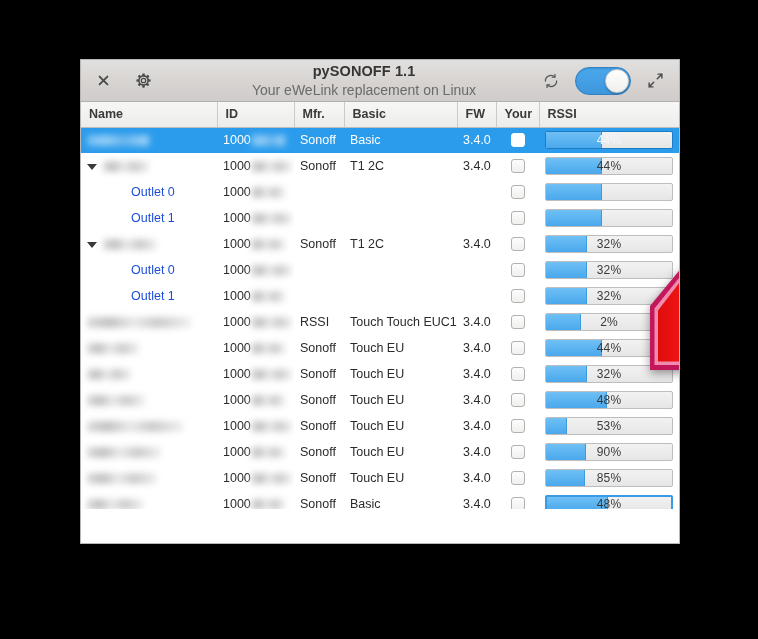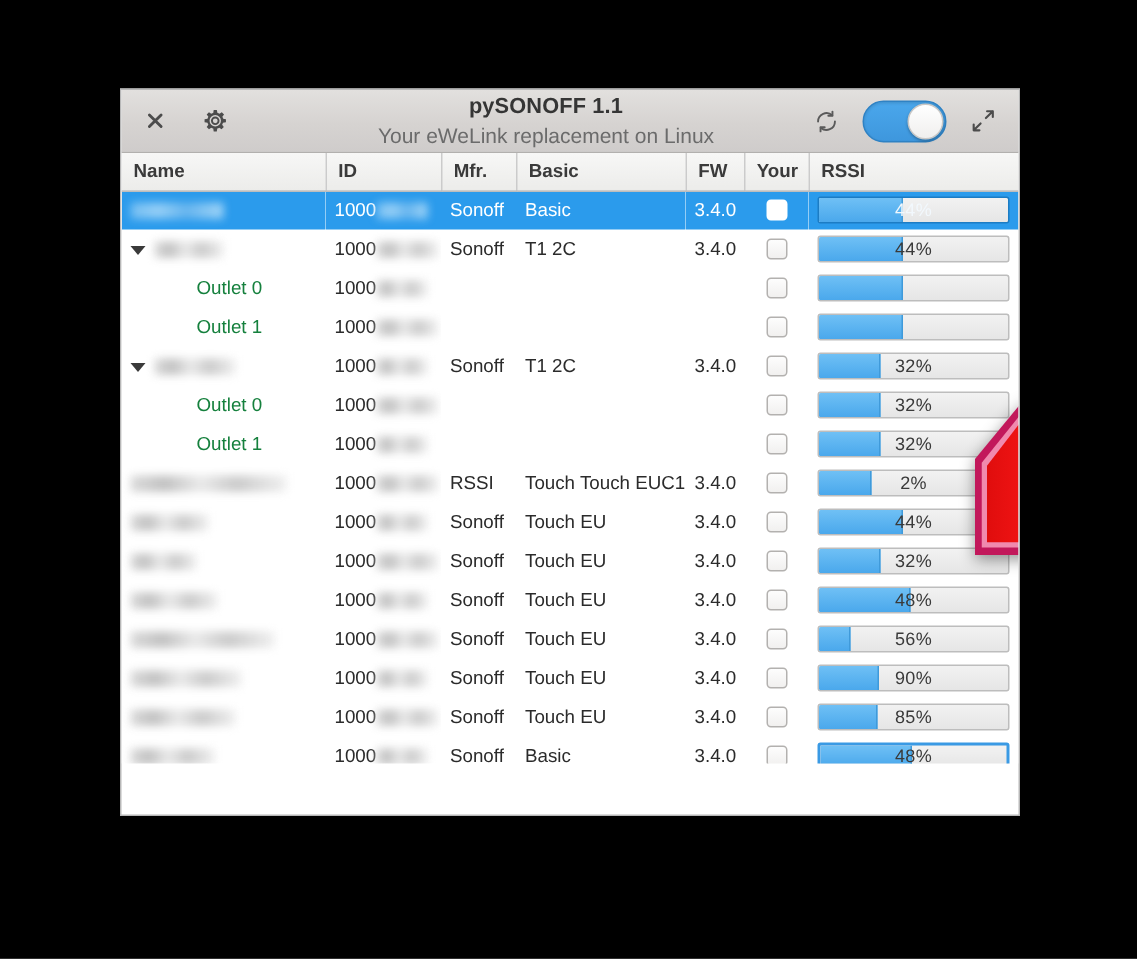--- a/index.html
+++ b/index.html
@@ -186,21 +186,21 @@
     display: inline-block;
     width: 0; height: 0;
     border-left: 5px solid transparent;
     border-right: 5px solid transparent;
     border-top: 6px solid #3a3a3a;
     margin-right: 6px;
     vertical-align: middle;
     cursor: pointer;
   }
   .indent { display: inline-block; width: 44px; }
-  .child-label { font-size: 12.5px; color: #15803d; }
+  .child-label { font-size: 12.5px; color: #1d4ed8; }
 
   
   .cb {
     width: 14px;
     height: 14px;
     border: 1px solid #b3b1af;
     border-radius: 3px;
     background: linear-gradient(to bottom,#fdfdfd,#f1f0ef);
     box-sizing: border-box;
     display: block;
@@ -507,21 +507,21 @@
               <td><span>1000</span><span class="blur g" style="width: 41px;"></span></td>
               <td>Sonoff</td>
               <td>Touch EU</td>
               <td style="text-align: right;">3.4.0</td>
               <td>
                 <span class="cb"></span>
               </td>
               <td>
                 <div class="pbar">
                   <div class="fill" style="width: 16%;"></div>
-                  <div class="ptext">56%</div>
+                  <div class="ptext">53%</div>
                 </div>
               </td>
             </tr>
             <tr class="row">
               <td class="name-cell"><span class="blur g" style="width: 74px;"></span></td>
               <td><span>1000</span><span class="blur g" style="width: 34px;"></span></td>
               <td>Sonoff</td>
               <td>Touch EU</td>
               <td style="text-align: right;">3.4.0</td>
               <td>

